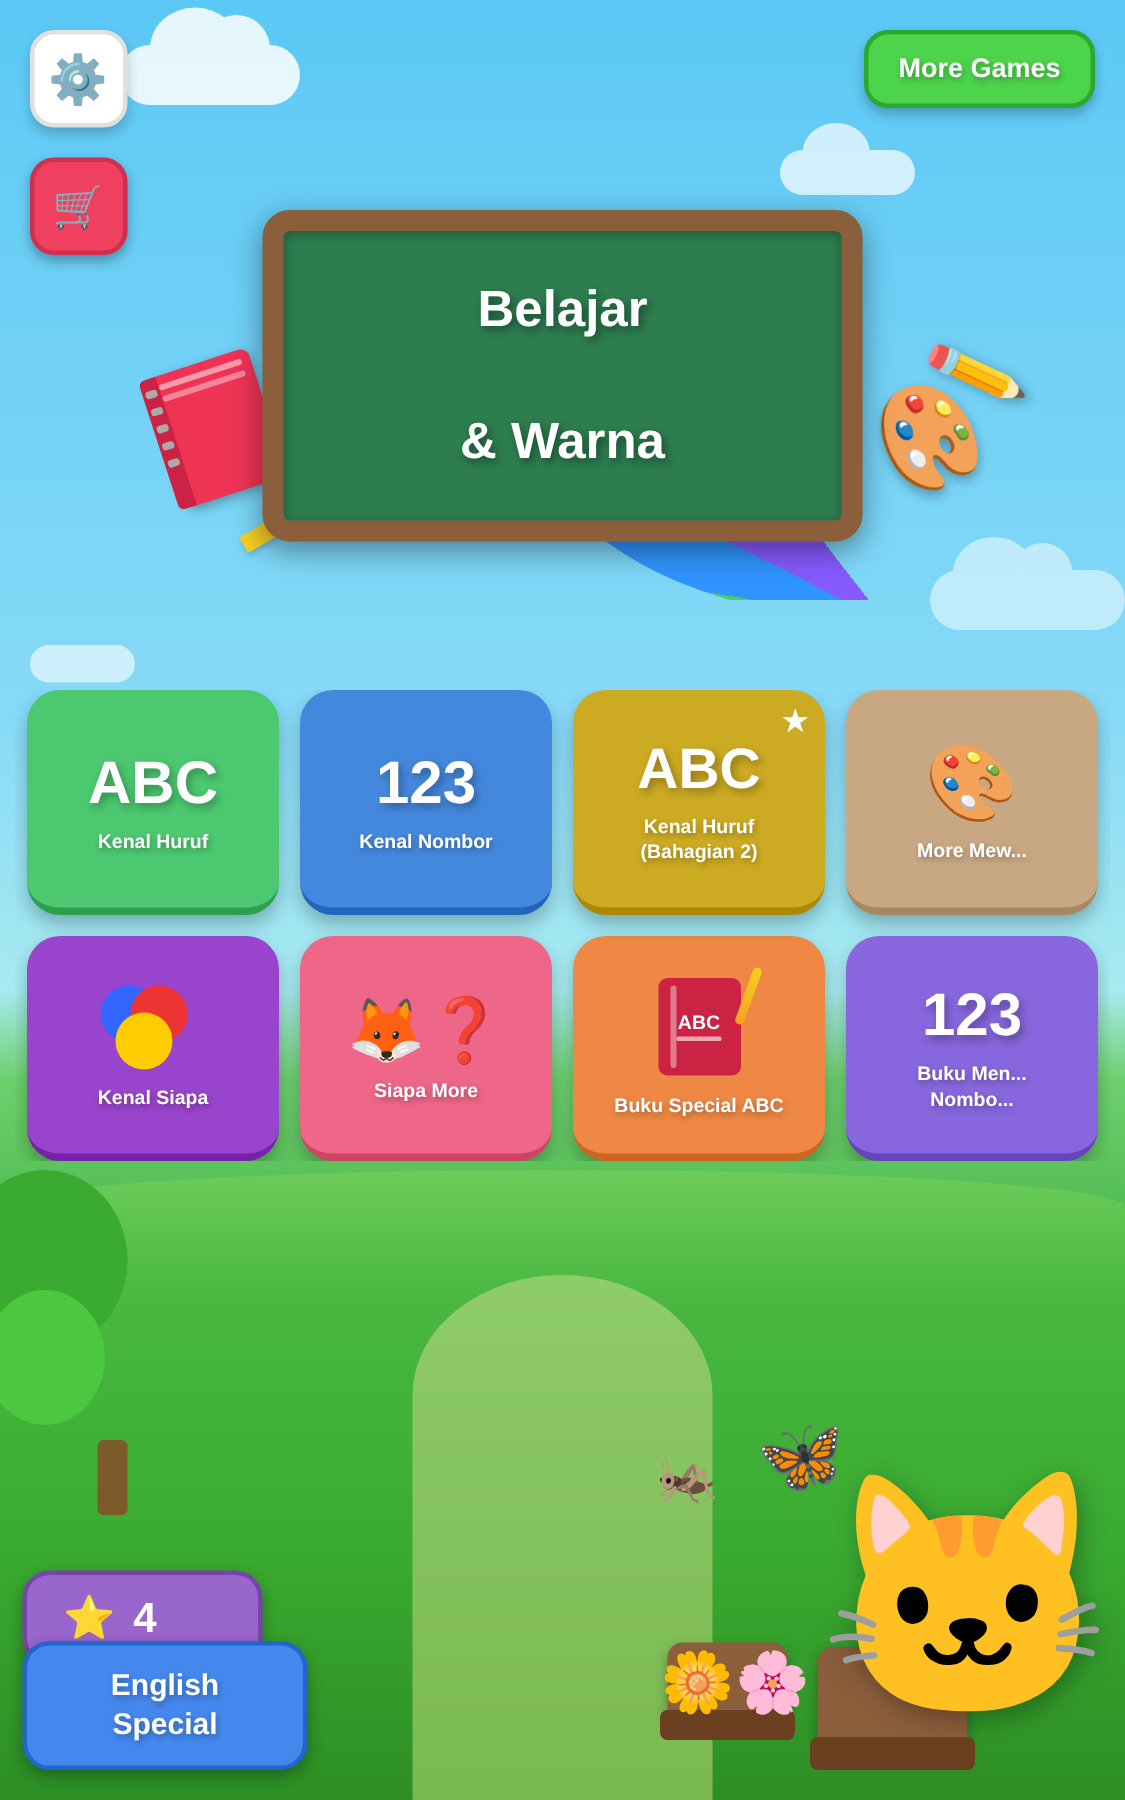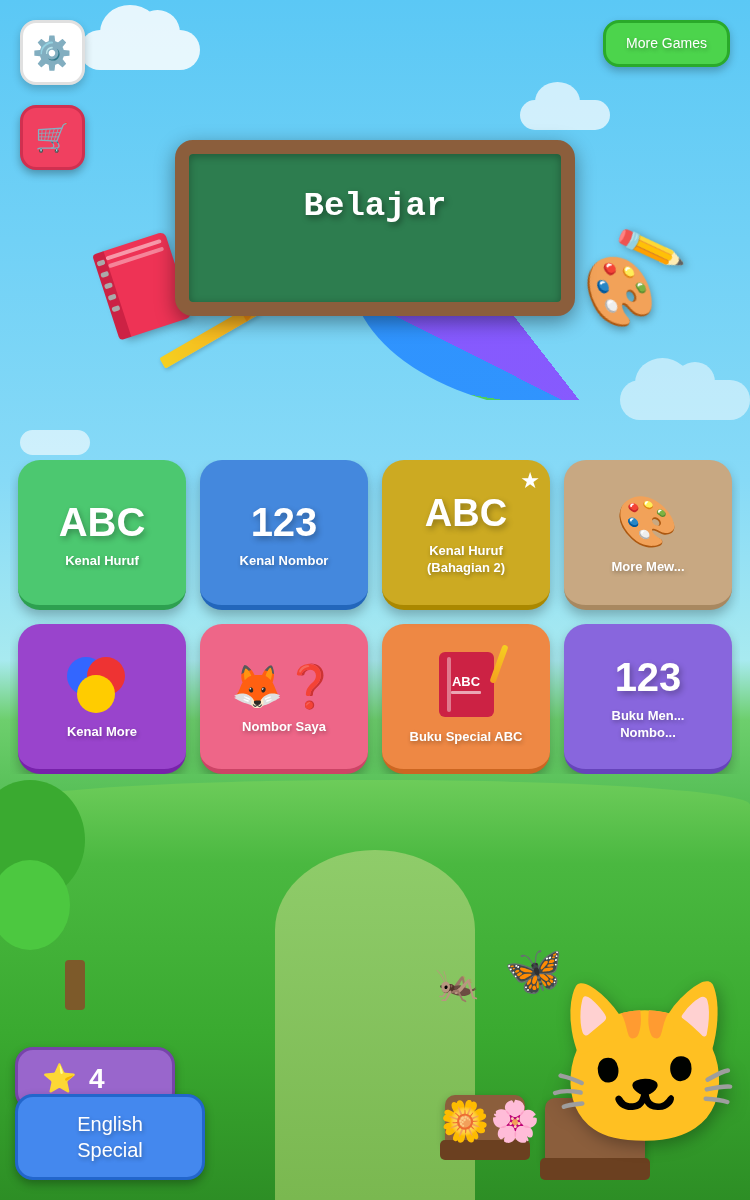--- a/index.html
+++ b/index.html
@@ -117,21 +117,20 @@
       text-align: center;
     }
 
     
     .chalkboard-wrapper {
       position: absolute;
       top: 140px;
       left: 50%;
       transform: translateX(-50%);
       width: 400px;
-      font-family: Liberation Mono, monospace;
     }
 
     .chalkboard {
       background: #2d7d4f;
       border-radius: 18px;
       border: 14px solid #8B5E3C;
       padding: 30px 40px;
       text-align: center;
       box-shadow: 0 6px 20px rgba(0,0,0,0.4), inset 0 2px 8px rgba(0,0,0,0.3);
       position: relative;
@@ -360,21 +359,21 @@
 
 <div class="settings-btn">
   <span style="font-size:32px;color:#666;">⚙️</span>
 </div>
 
 <div class="cart-btn">
   <span style="font-size:28px;color:white;">🛒</span>
 </div>
 
 <div class="more-games-btn">
-  <span style="font-size:14px;font-weight:400;color:white;text-shadow:1px 2px 4px rgba(0,0,0,0.3);line-height:1.2;display:block;">More
+  <span style="font-size:18px;font-weight:700;color:white;text-shadow:1px 2px 4px rgba(0,0,0,0.3);line-height:1.2;display:block;">More
 Games</span>
 </div>
 
 <div style="position:absolute;top:240px;left:110px;transform:rotate(-18deg);">
   <div style="width:70px;height:90px;background:#ee3355;border-radius:6px;box-shadow:0 3px 8px rgba(0,0,0,0.3);">
     <div style="position:absolute;top:6px;left:6px;right:6px;height:4px;background:rgba(255,255,255,0.5);border-radius:2px;"></div>
     <div style="position:absolute;top:14px;left:6px;right:6px;height:4px;background:rgba(255,255,255,0.4);border-radius:2px;"></div>
     <div style="position:absolute;left:-6px;top:0;bottom:0;width:12px;background:#cc2244;border-radius:4px 0 0 4px;">
       <div style="position:absolute;top:8px;left:2px;width:8px;height:5px;background:#aaa;border-radius:2px;"></div>
       <div style="position:absolute;top:20px;left:2px;width:8px;height:5px;background:#aaa;border-radius:2px;"></div>
@@ -394,20 +393,21 @@
 
 <div style="position:absolute;top:255px;right:90px;font-size:64px;transform:rotate(20deg);filter:drop-shadow(2px 3px 4px rgba(0,0,0,0.3));">🎨</div>
 
 <div style="position:absolute;top:220px;right:70px;font-size:48px;transform:rotate(-20deg);filter:drop-shadow(2px 3px 4px rgba(0,0,0,0.3));">✏️</div>
 
 <div class="chalkboard-wrapper">
   <div class="chalkboard">
     <div style="font-size:34px;font-weight:900;color:white;text-shadow:2px 3px 6px rgba(0,0,0,0.4);line-height:1.3;">
       <span>Belajar</span><br>
       <br>
+      <span>&amp; Warna</span>
     </div>
   </div>
 </div>
 
 <div class="game-grid">
 
   <div class="game-card card-abc">
     <div style="font-size:40px;font-weight:900;color:white;text-shadow:2px 3px 6px rgba(0,0,0,0.3);">ABC</div>
     <div class="card-label">Kenal Huruf</div>
   </div>
@@ -427,26 +427,26 @@
     <div style="font-size:50px;">🎨</div>
     <div class="card-label">More Mew...</div>
   </div>
 
   <div class="game-card card-warna">
     <div class="color-circles">
       <div class="circle c-blue"></div>
       <div class="circle c-red"></div>
       <div class="circle c-yellow"></div>
     </div>
-    <div class="card-label">Kenal More</div>
+    <div class="card-label">Kenal Siapa</div>
   </div>
 
   <div class="game-card card-siapa">
     <div style="font-size:42px;">🦊❓</div>
-    <div class="card-label">Nombor Saya</div>
+    <div class="card-label">Siapa More</div>
   </div>
 
   <div class="game-card card-menulis">
     <div style="position:relative;width:55px;height:65px;background:#cc2244;border-radius:6px;display:flex;align-items:center;justify-content:center;margin-bottom:4px;">
       <div style="position:absolute;left:8px;top:5px;width:4px;height:55px;background:rgba(255,255,255,0.4);border-radius:2px;"></div>
       <div style="display:flex;flex-direction:column;align-items:center;gap:2px;">
         <div style="font-size:13px;font-weight:900;color:white;">ABC</div>
         <div style="width:30px;height:3px;background:rgba(255,255,255,0.6);border-radius:1px;"></div>
       </div>
 
@@ -461,14 +461,14 @@
   </div>
 
 </div>
 
 <div class="stars-badge">
   <span class="star-icon">⭐</span>
   <span class="star-count">4</span>
 </div>
 
 <div class="english-special-btn">
-  <span style="font-size:20px;font-weight:400;color:white;text-shadow:1px 2px 4px rgba(0,0,0,0.3);line-height:1.3;display:block;">English<br>Special</span>
+  <span style="font-size:20px;font-weight:700;color:white;text-shadow:1px 2px 4px rgba(0,0,0,0.3);line-height:1.3;display:block;">English<br>Special</span>
 </div>
 
 </body></html>

